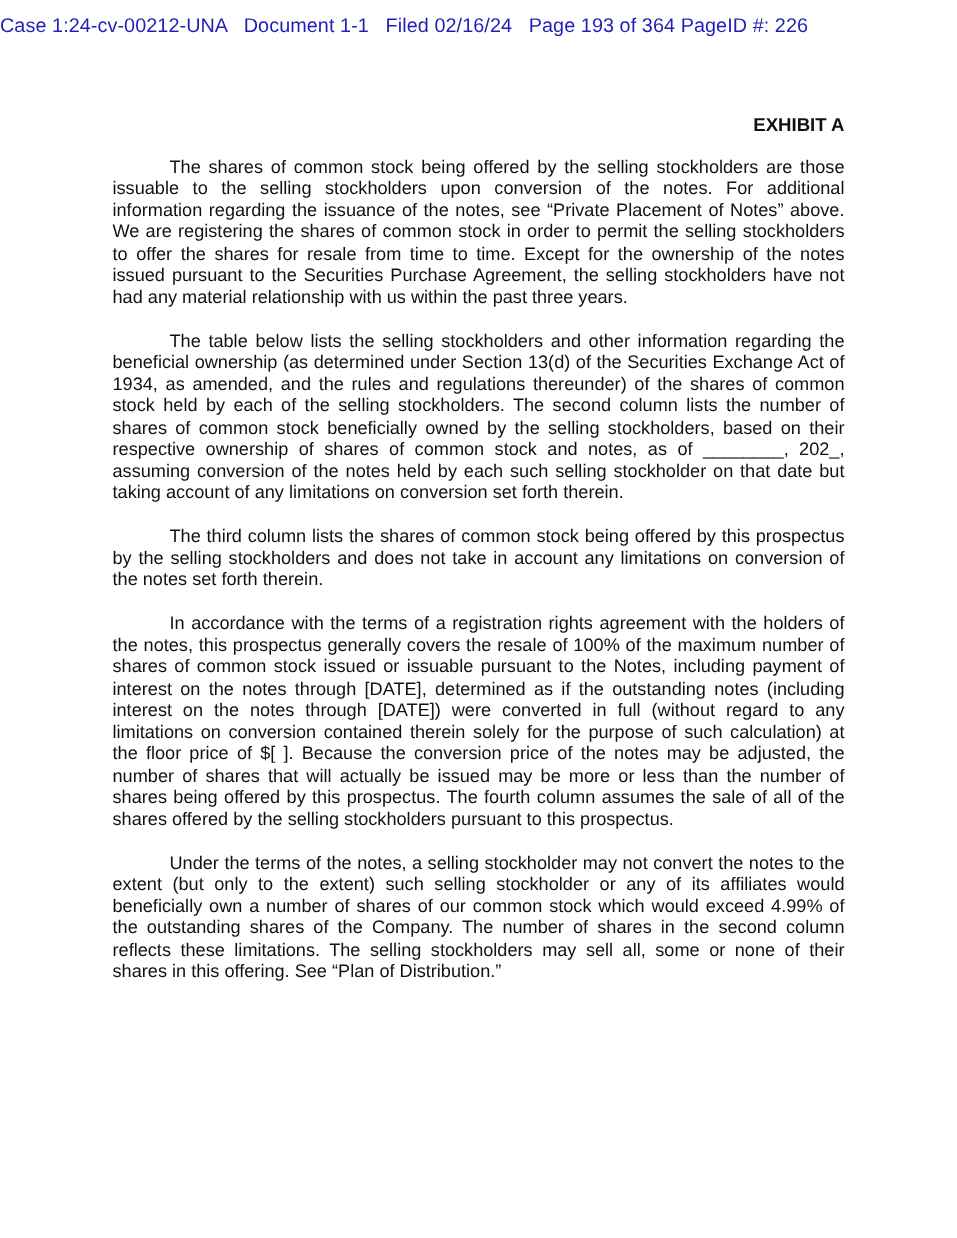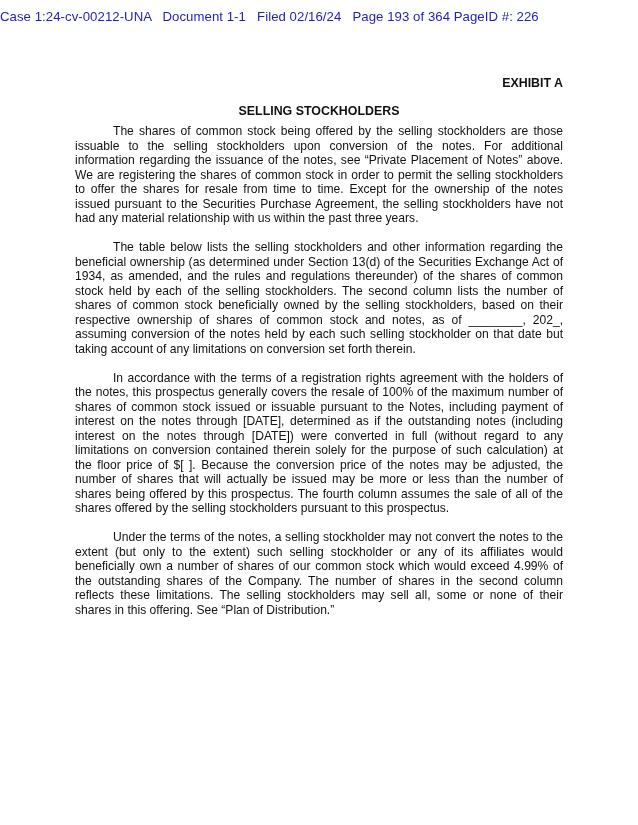--- a/index.html
+++ b/index.html
@@ -30,18 +30,18 @@
       text-indent: 38px;
     }
   </style>
 </head>
 <body>
 
 <div class="header">Case 1:24-cv-00212-UNA   Document 1-1   Filed 02/16/24   Page 193 of 364 PageID #: 226</div>
 
 <div class="page">
   <div class="exhibit">EXHIBIT A</div>
-  <div class="title">SELLING STOCKHOLDERS</div>
   <p class="para">The shares of common stock being offered by the selling stockholders are those issuable to the selling stockholders upon conversion of the notes.  For additional information regarding the issuance of the notes, see “Private Placement of Notes” above.  We are registering the shares of common stock in order to permit the selling stockholders to offer the shares for resale from time to time.  Except for the ownership of the notes issued pursuant to the Securities Purchase Agreement, the selling stockholders have not had any material relationship with us within the past three years.</p>
   <p class="para">The table below lists the selling stockholders and other information regarding the beneficial ownership (as determined under Section 13(d) of the Securities Exchange Act of 1934, as amended, and the rules and regulations thereunder) of the shares of common stock held by each of the selling stockholders.  The second column lists the number of shares of common stock beneficially owned by the selling stockholders, based on their respective ownership of shares of common stock and notes, as of ________, 202_, assuming conversion of the notes held by each such selling stockholder on that date but taking account of any limitations on conversion set forth therein.</p>
+  <p class="para">The third column lists the shares of common stock being offered by this prospectus by the selling stockholders and does not take in account any limitations on conversion of the notes set forth therein.</p>
   <p class="para">In accordance with the terms of a registration rights agreement with the holders of the notes, this prospectus generally covers the resale of 100% of the maximum number of shares of common stock issued or issuable pursuant to the Notes, including payment of interest on the notes through [DATE], determined as if the outstanding notes (including interest on the notes through [DATE]) were converted in full (without regard to any limitations on conversion contained therein solely for the purpose of such calculation) at the floor price of $[ ].  Because the conversion price of the notes may be adjusted, the number of shares that will actually be issued may be more or less than the number of shares being offered by this prospectus.  The fourth column assumes the sale of all of the shares offered by the selling stockholders pursuant to this prospectus.</p>
   <p class="para">Under the terms of the notes, a selling stockholder may not convert the notes to the extent (but only to the extent) such selling stockholder or any of its affiliates would beneficially own a number of shares of our common stock which would exceed 4.99% of the outstanding shares of the Company.  The number of shares in the second column reflects these limitations.  The selling stockholders may sell all, some or none of their shares in this offering.   See “Plan of Distribution.”</p>
 </div>
 
 </body></html>

